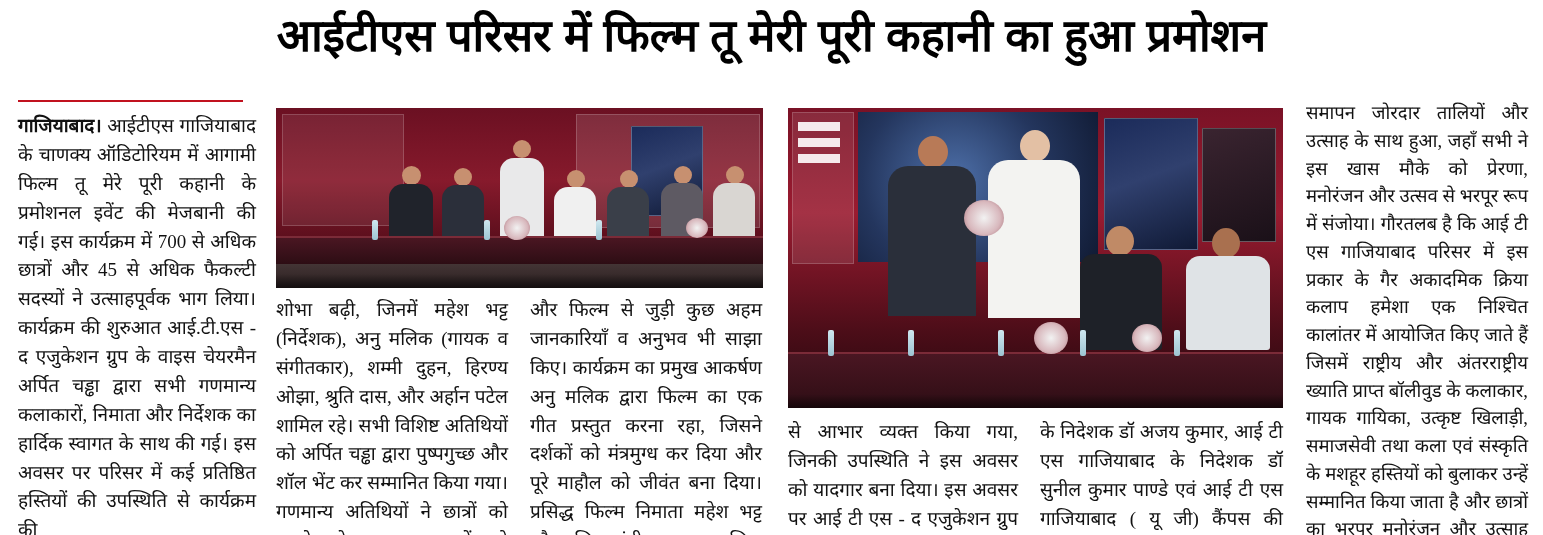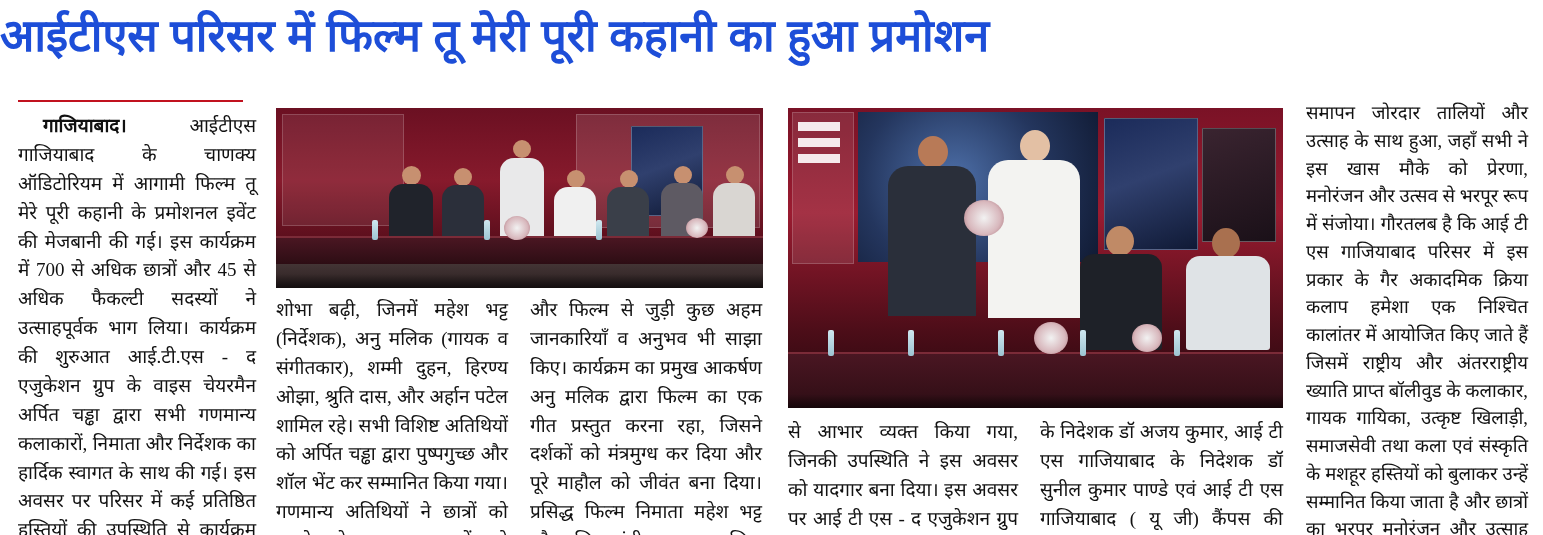--- a/index.html
+++ b/index.html
@@ -20,25 +20,26 @@
     height: 535px;
     background: #ffffff;
   }
 
   
   .headline {
     position: absolute;
     left: 0;
     top: 10px;
     width: 1543px;
+    text-align: center;
     font-family: "Liberation Sans", sans-serif;
     font-weight: bold;
     font-size: 45px;
     letter-spacing: 0px;
-    color: #1d4ed8;
+    color: #000000;
     line-height: 1.15;
     white-space: nowrap;
   }
 
   
   .body-area {
     position: absolute;
     left: 18px;
     top: 100px;
     width: 1510px;
@@ -79,21 +80,20 @@
   .col1 p {
     margin: 0;
     font-size: 19px;
     line-height: 1.52;
     text-align: justify;
     text-justify: inter-word;
     font-family: "Liberation Serif", serif;
   }
   .col1 .lead {
     font-weight: bold;
-    margin-left: 25px;
   }
 
   
   .photo {
     position: absolute;
     background: #2a1b2e;
     overflow: hidden;
     border: 0;
   }
   .photo1 { left: 258px; top: 8px; width: 487px; height: 180px; }

